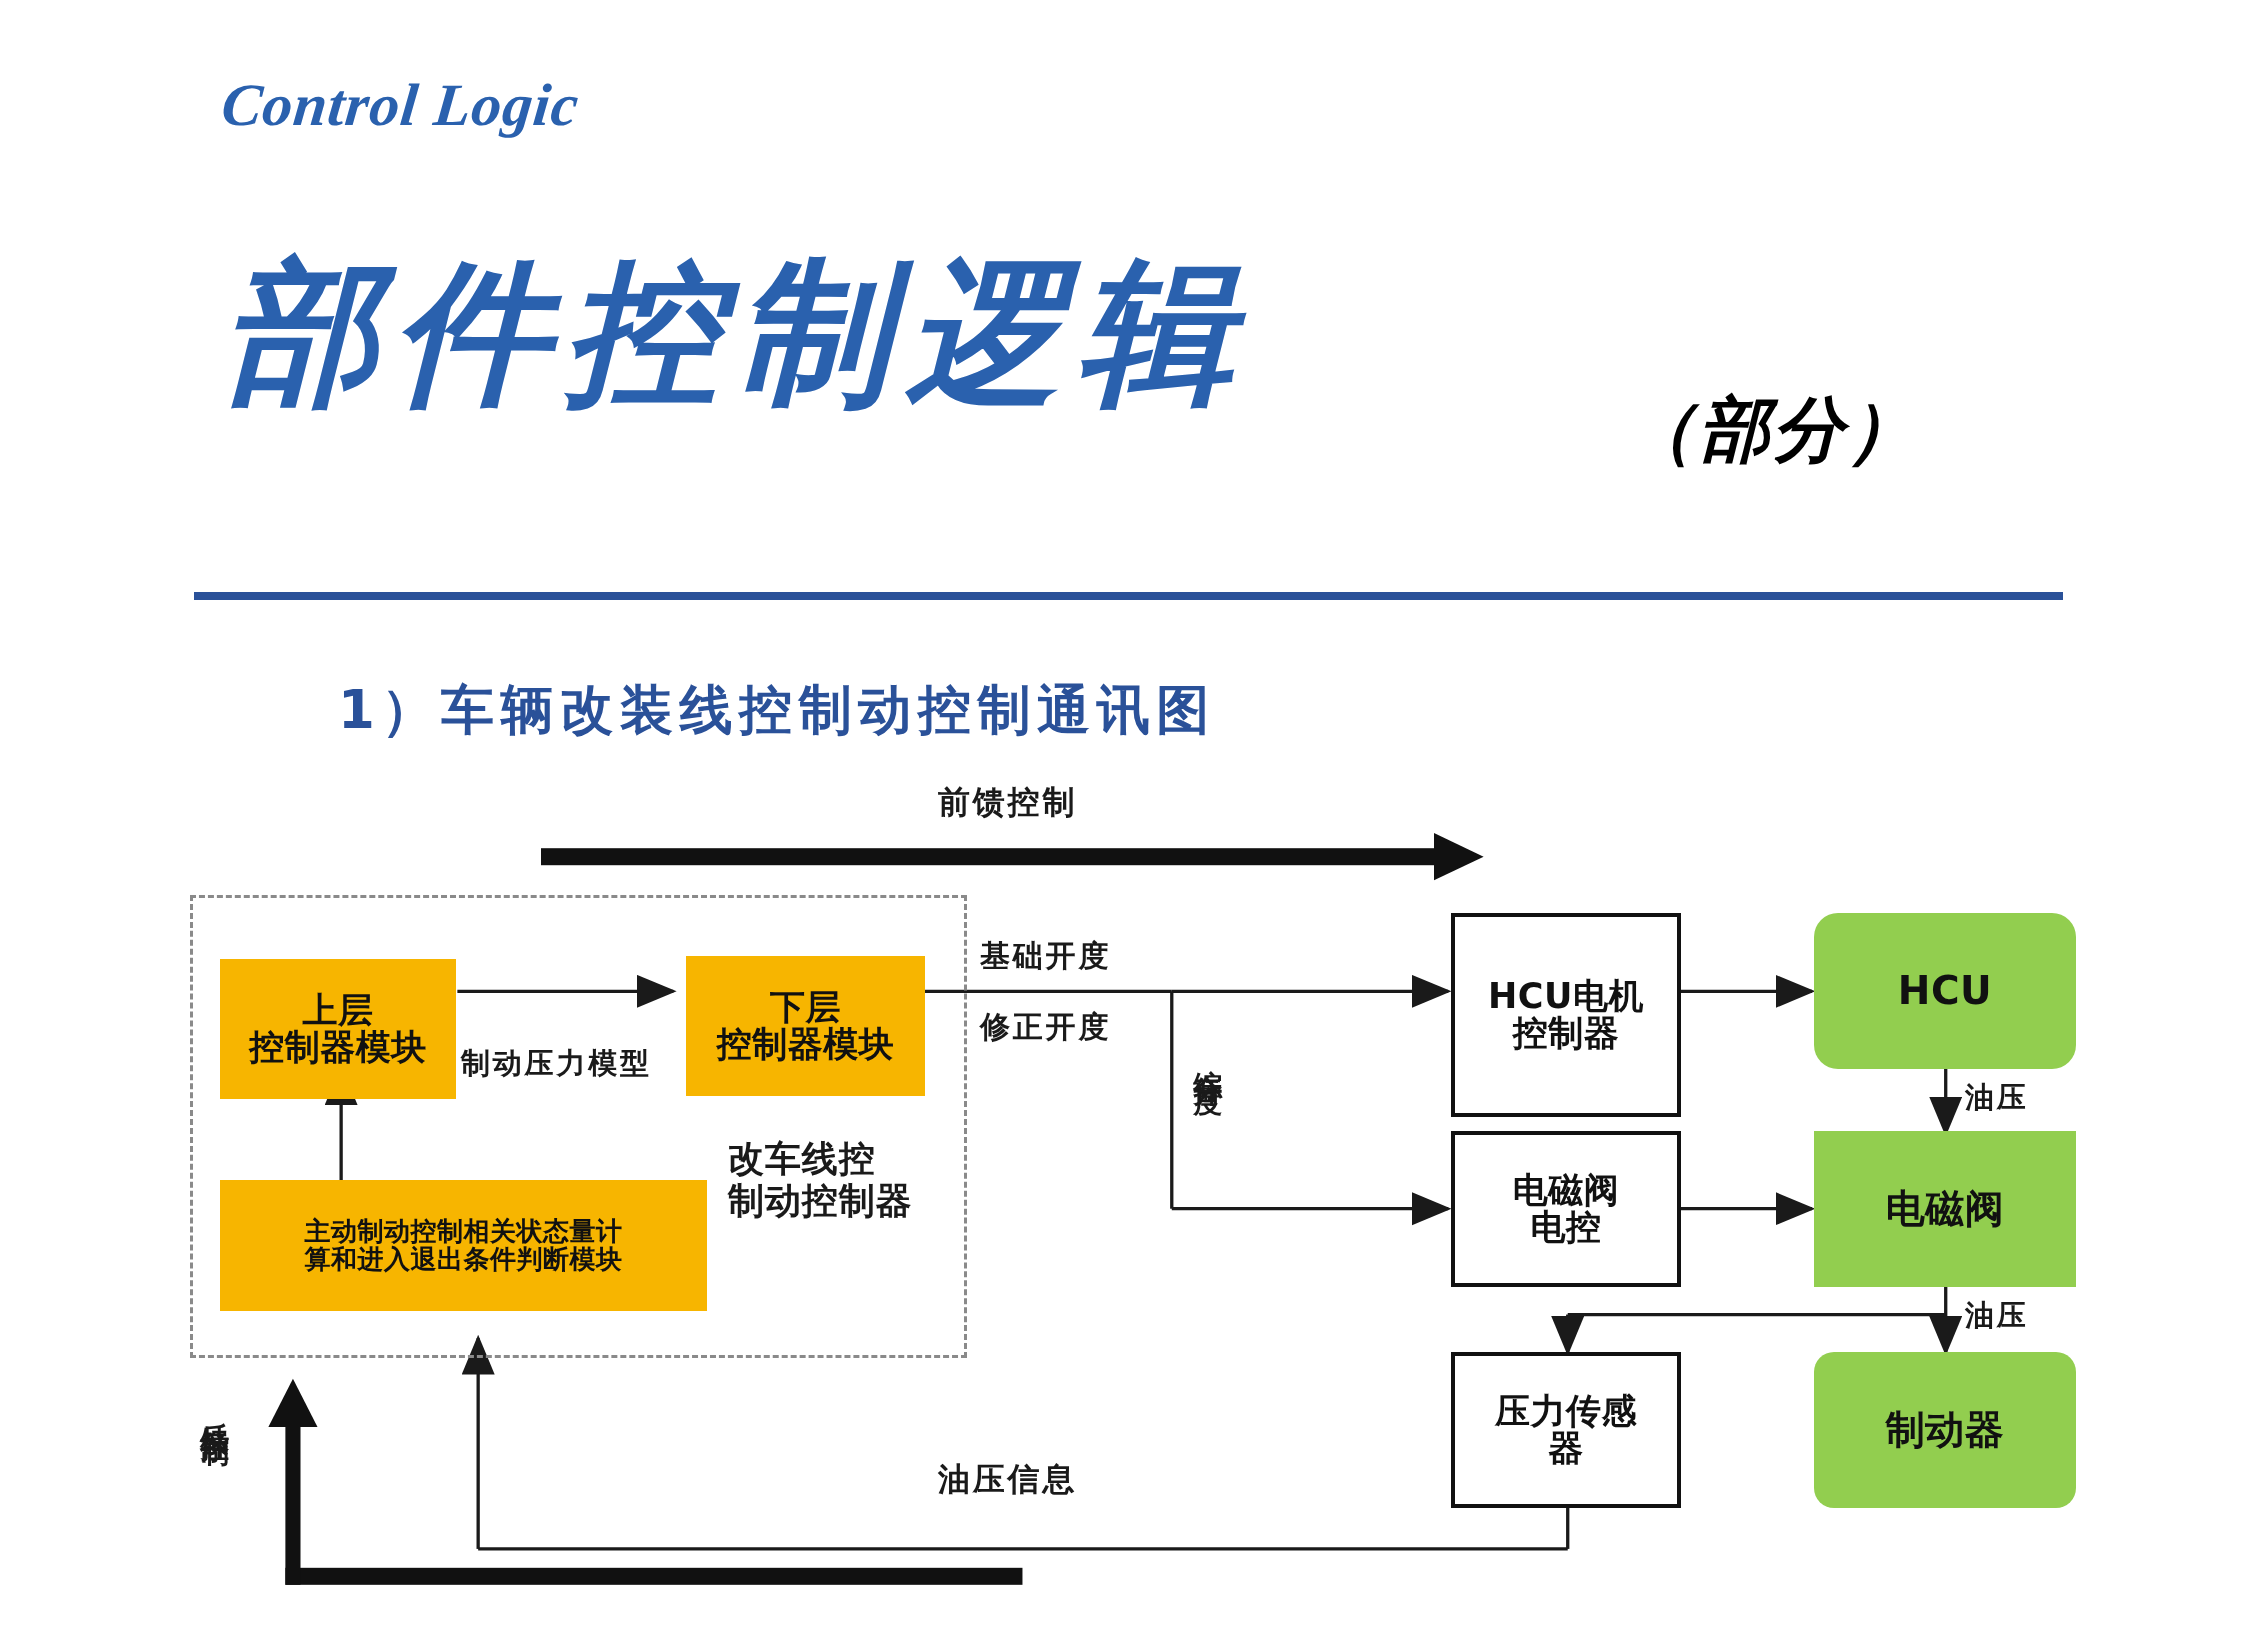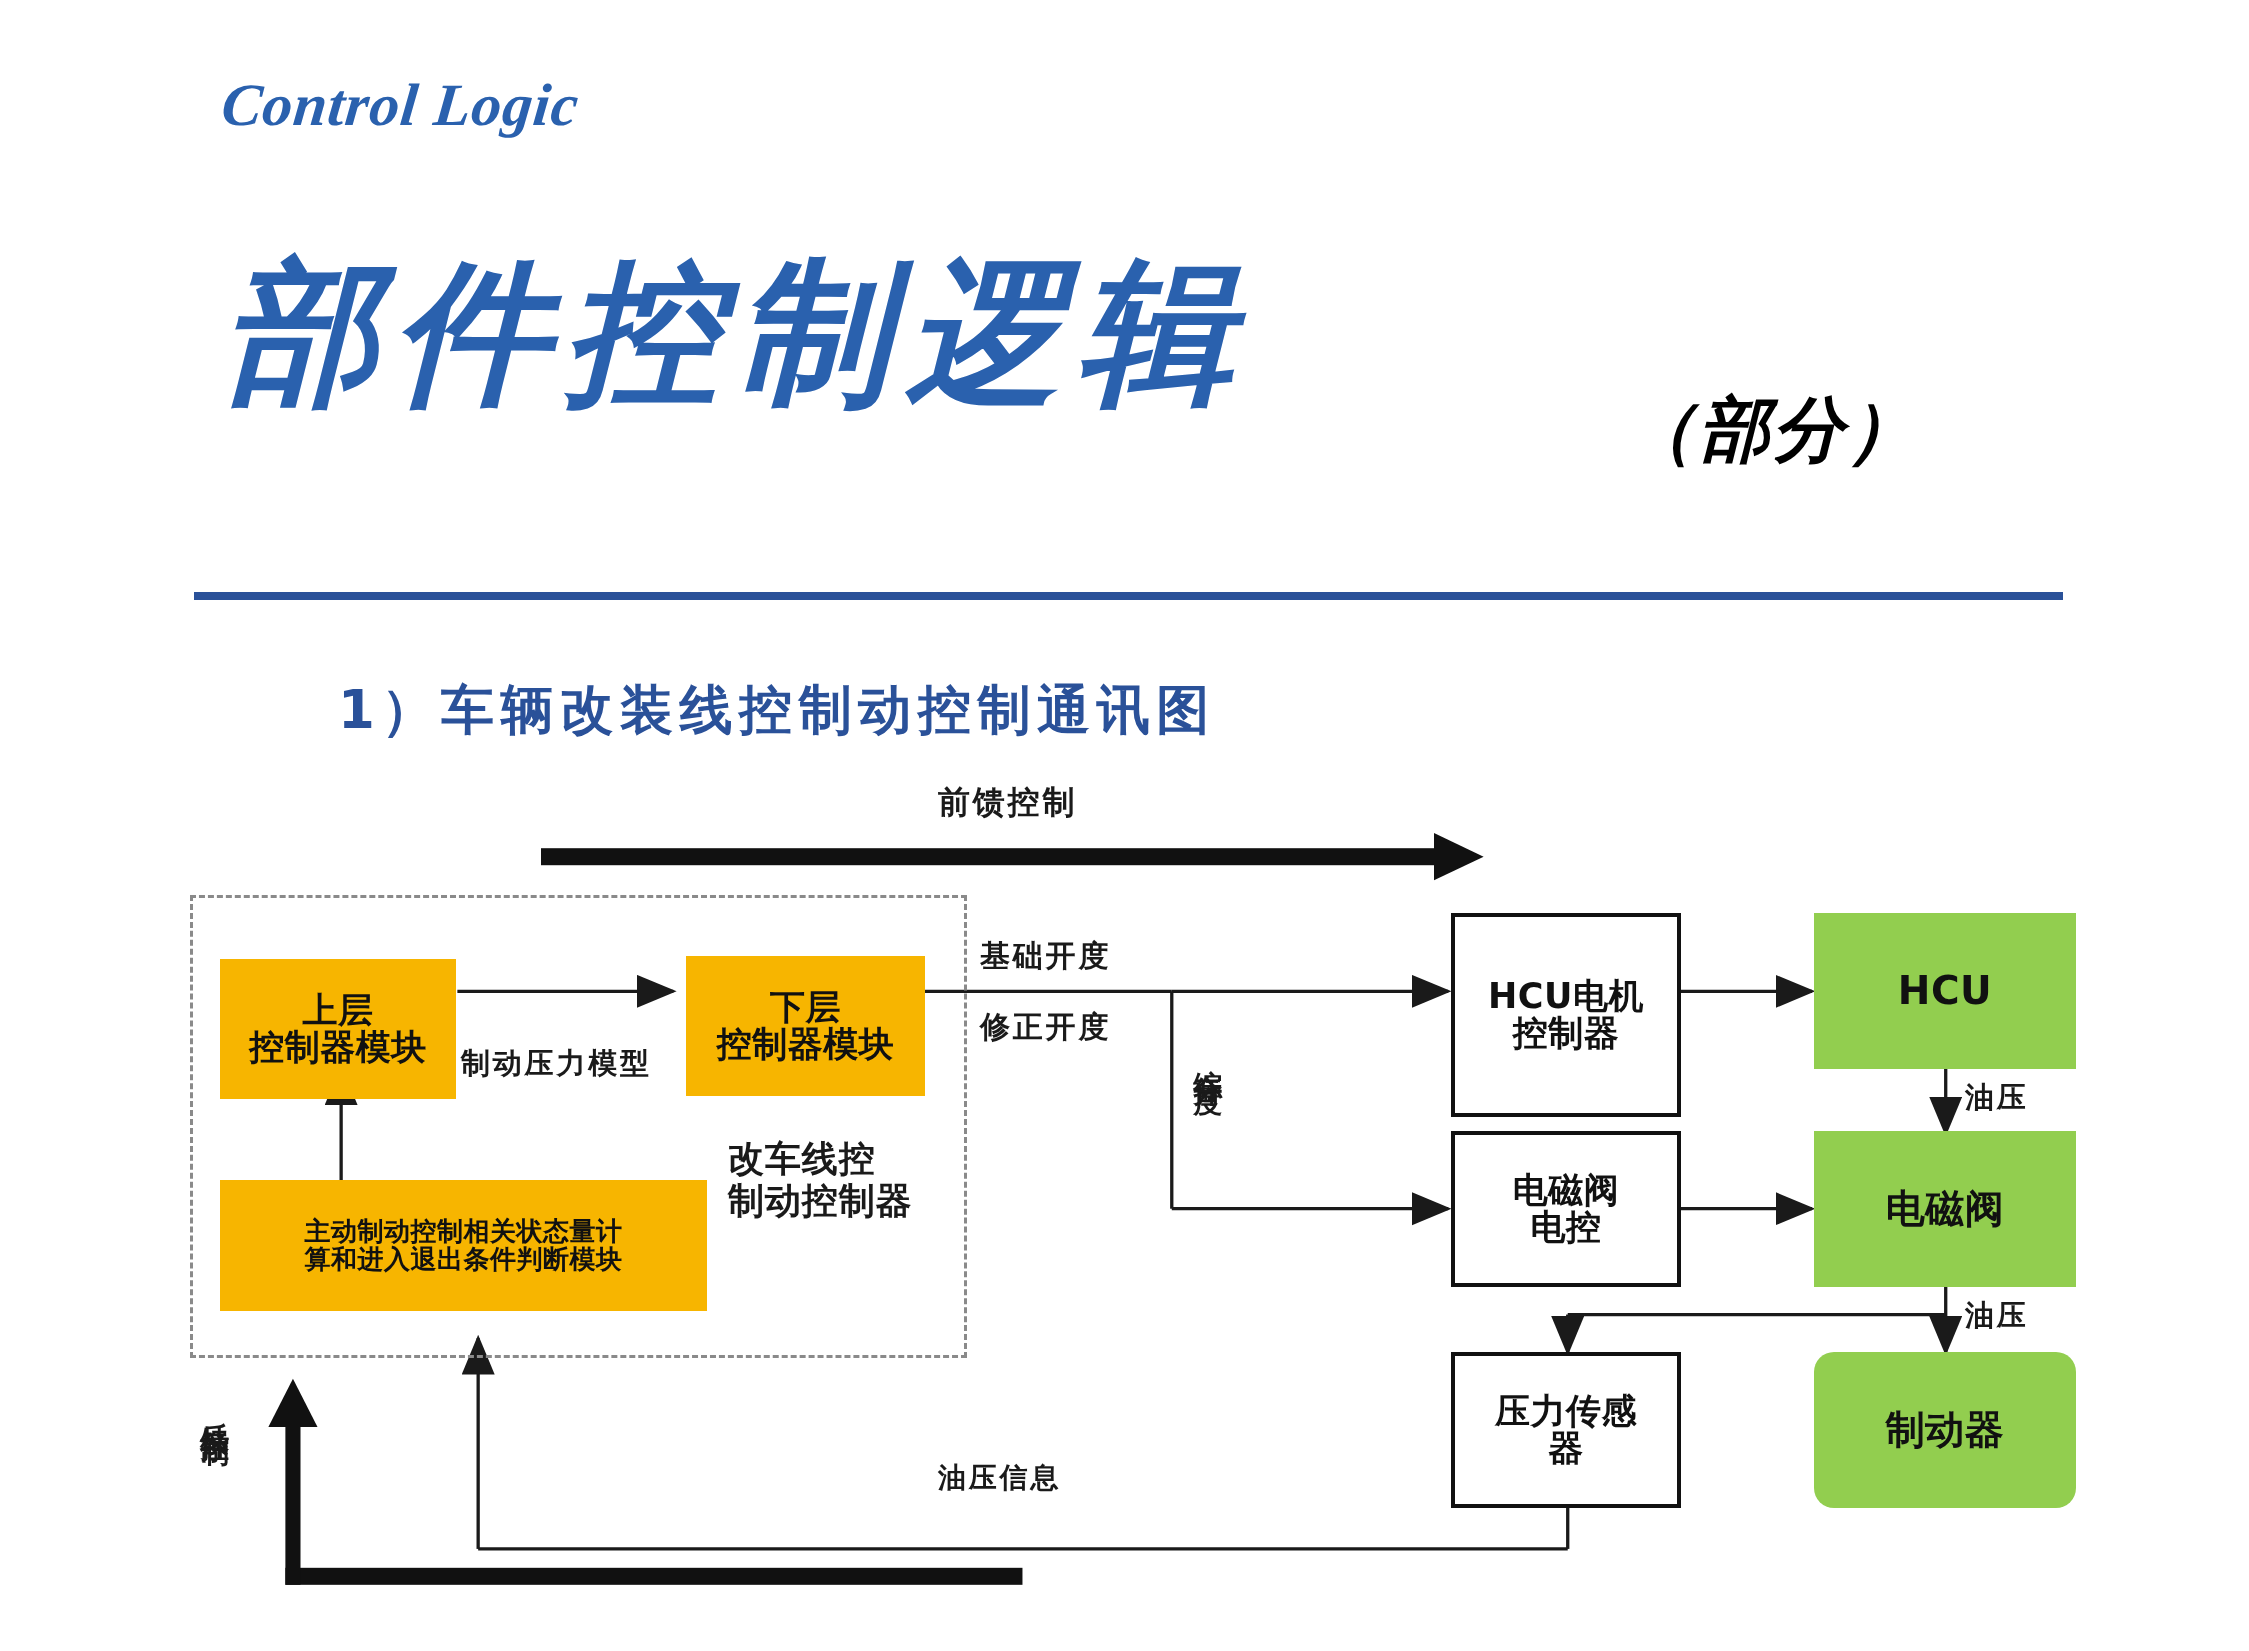--- a/index.html
+++ b/index.html
@@ -178,21 +178,21 @@
       </span>
     </div>
 
     <div class="nodebox white" style="left:1451px;top:1352px;width:230px;height:156px;font-size:35px;">
       <span>
         <span>压力传感</span><br>
         <span>器</span>
       </span>
     </div>
 
-    <div class="nodebox green" style="left:1814px;top:913px;width:262px;height:156px;font-size:39px;">
+    <div class="nodebox green" style="left:1814px;top:913px;width:262px;height:156px;font-size:39px;border-radius:24px;">
       <span>HCU</span>
     </div>
 
     <div class="nodebox green" style="left:1814px;top:1131px;width:262px;height:156px;font-size:39px;">
       <span>电磁阀</span>
     </div>
 
     <div class="nodebox green" style="left:1814px;top:1352px;width:262px;height:156px;font-size:39px;border-radius:20px;">
       <span>制动器</span>
     </div>
@@ -209,19 +209,19 @@
     <div class="dlabel" style="left:980px;top:938px;font-size:30px;">基础开度</div>
 
     <div class="dlabel" style="left:980px;top:1009px;font-size:30px;">修正开度</div>
 
     <div class="dlabel vert" style="left:1191px;top:1047px;font-size:29px;">综合开度</div>
 
     <div class="dlabel" style="left:1965px;top:1080px;font-size:29px;">油压</div>
 
     <div class="dlabel" style="left:1965px;top:1298px;font-size:29px;">油压</div>
 
-    <div class="dlabel" style="left:938px;top:1461px;font-size:28px;">油压信息</div>
+    <div class="dlabel" style="left:938px;top:1461px;font-size:32px;">油压信息</div>
 
     <div class="dlabel vert" style="left:198px;top:1399px;font-size:29px;">反馈控制</div>
 
   </div>
 </div>
 
 
 </body></html>

